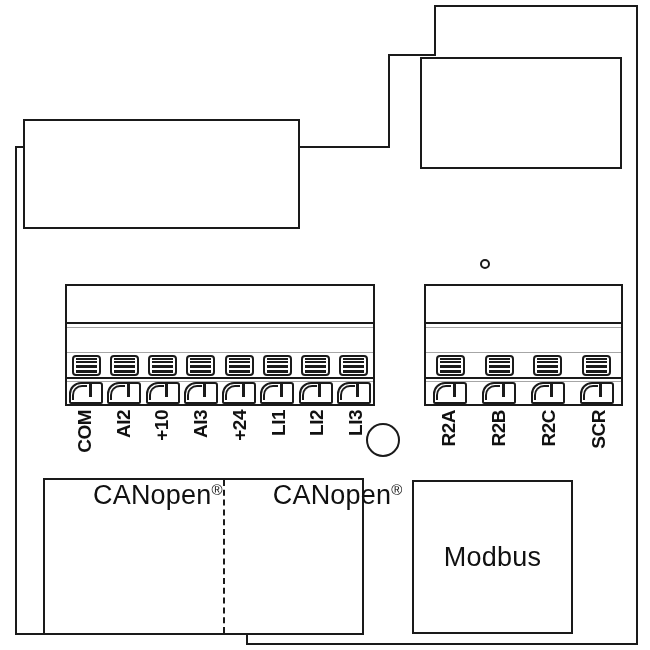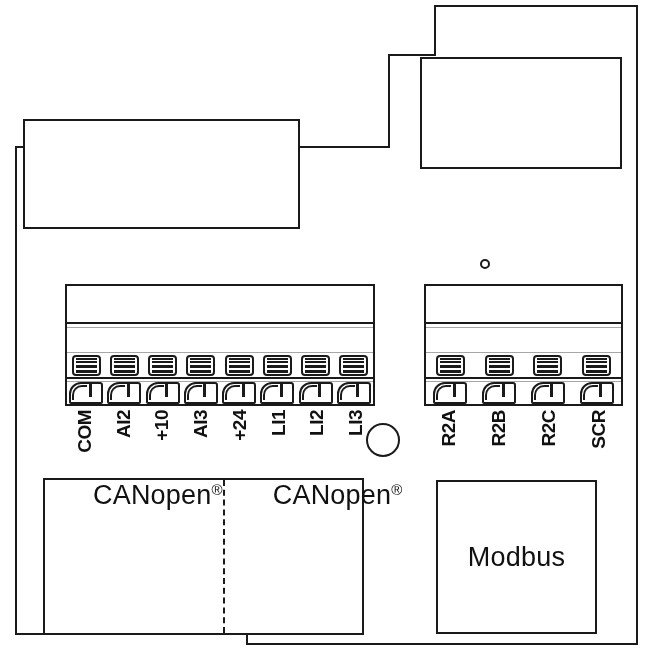--- a/index.html
+++ b/index.html
@@ -121,21 +121,21 @@
   .canopen-area {
     left: 43px; top: 478px; width: 321px; height: 157px;
     display: flex;
   }
   .canopen-half {
     flex: 1;
     display: flex; align-items: flex-start; justify-content: center; padding-left: 48px;
   }
   .canopen-half.dashed { border-left: 2px dashed #1a1a1a; }
   .modbus-area {
-    left: 436px; top: 480px; width: 161px; height: 154px;
+    left: 412px; top: 480px; width: 161px; height: 154px;
     display: flex; align-items: center; justify-content: center;
   }
   .conn-label { font-size: 27px; color: #111111; letter-spacing: 0.2px; }
   .conn-label sup { font-size: 15px; vertical-align: 9px; }
 </style>
 </head>
 <body>
 
 <div class="canvas">
 

